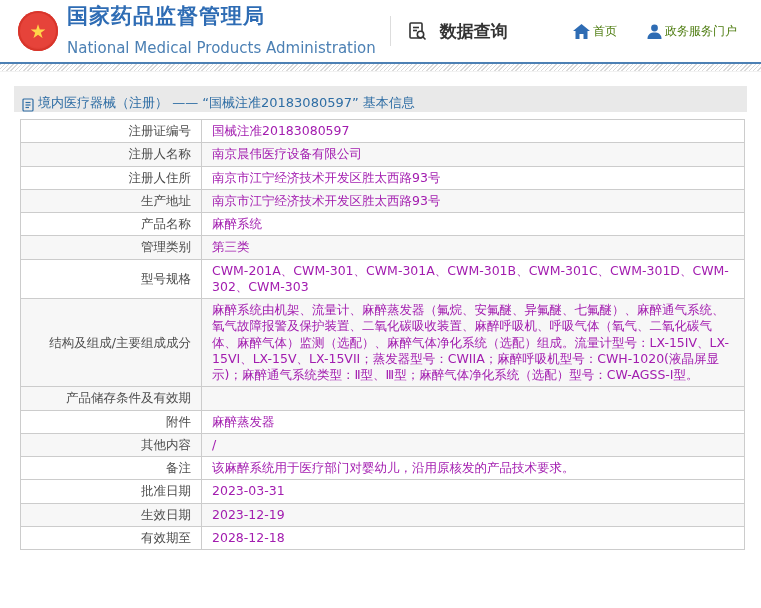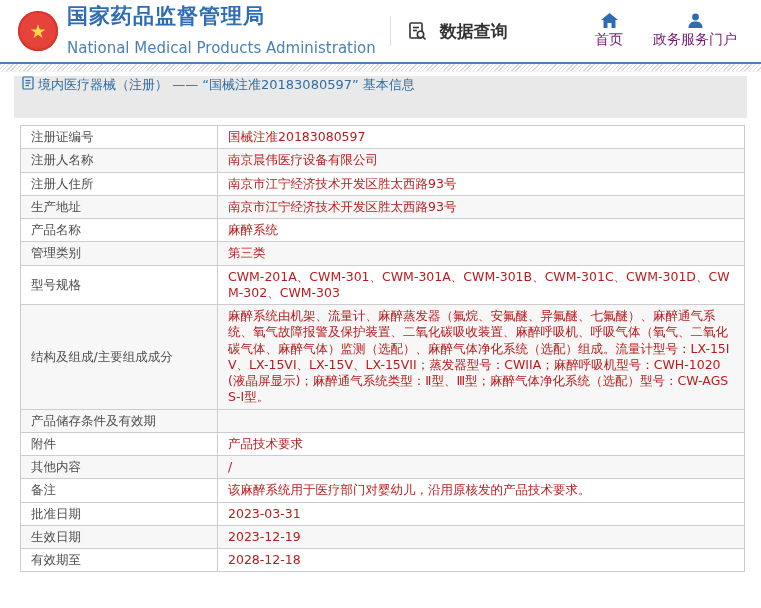--- a/index.html
+++ b/index.html
@@ -9,35 +9,35 @@
   .header { height:64px; display:flex; align-items:center; padding:0 14px 0 18px; background:#fff; border-bottom:2px solid #4c80b4; }
   .brand { display:flex; align-items:center; cursor:pointer; }
   .emblem { width:40px; height:40px; border-radius:50%; background:radial-gradient(circle at 50% 45%, #e6433a 0 60%, #c4281e 100%); display:flex; align-items:center; justify-content:center; color:#ffd54a; font-size:19px; line-height:1; flex:0 0 auto; box-shadow:inset 0 0 0 2px #d8352b; }
   .brand-text { margin-left:9px; }
   .brand-cn { font-size:21px; font-weight:bold; color:#2e6cb4; letter-spacing:1px; line-height:1.1; }
   .brand-en { font-size:15px; color:#4c80b4; margin-top:11px; }
   .v-sep { width:1px; height:30px; background:#ddd; margin:0 16px 0 14px; }
   .data-query { display:flex; align-items:center; gap:12px; font-size:17px; font-weight:600; color:#333; cursor:pointer; }
   .dq-icon svg { display:block; }
   .header-nav { margin-left:auto; display:flex; gap:30px; padding-right:10px; }
-  .nav-item { display:flex; flex-direction:column; align-items:center; gap:3px; font-size:14px; color:#701a75; cursor:pointer; text-decoration:none; }
+  .nav-item { display:flex; flex-direction:row; align-items:center; gap:3px; font-size:12px; color:#4d7c0f; cursor:pointer; text-decoration:none; }
   .nav-item svg { display:block; }
 
   
   .hatch-band { height:8px; background:repeating-linear-gradient(135deg,#d9d9d9 0 1px,transparent 1px 3px); border-bottom:1px solid #f2f2f2; }
 
   
-  .breadcrumb { margin:4px 14px 7px 14px; height:42px; background:#e9e9e9; display:flex; align-items:flex-start; padding:0 8px; color:#2e6da4; font-size:13px; }
+  .breadcrumb { margin:14px 14px 7px 14px; height:26px; background:#e9e9e9; display:flex; align-items:flex-end; padding:0 8px; color:#2e6da4; font-size:13px; }
   .bc-icon { margin-right:4px; display:flex; }
 
   
   .info-table { margin:0 16px 0 20px; width:725px; border-collapse:collapse; table-layout:fixed; font-size:12.5px; }
   .info-table td { border:1px solid #ccc; padding:3px 10px; line-height:1.3; vertical-align:middle; word-break:break-all; }
-  .label-cell { width:197px; text-align:left; color:#4d4d4d; }
-  .value-cell { text-align:left; color:#b91c1c; }
+  .label-cell { width:181px; text-align:right; color:#4d4d4d; }
+  .value-cell { text-align:left; color:#a21caf; }
   tr.alt { background:#f7f7f7; }
 </style>
 </head>
 <body>
 
 <div class="header">
   <div class="brand">
     <div class="emblem">
         <span>★</span>
       </div>
@@ -126,21 +126,21 @@
       <tr class="alt">
         <td class="label-cell">结构及组成/主要组成成分</td>
         <td class="value-cell">麻醉系统由机架、流量计、麻醉蒸发器（氟烷、安氟醚、异氟醚、七氟醚）、麻醉通气系统、氧气故障报警及保护装置、二氧化碳吸收装置、麻醉呼吸机、呼吸气体（氧气、二氧化碳气体、麻醉气体）监测（选配）、麻醉气体净化系统（选配）组成。流量计型号：LX-15IV、LX-15VI、LX-15V、LX-15VII；蒸发器型号：CWIIA；麻醉呼吸机型号：CWH-1020(液晶屏显示)；麻醉通气系统类型：Ⅱ型、Ⅲ型；麻醉气体净化系统（选配）型号：CW-AGSS-I型。</td>
       </tr>
       <tr class="alt">
         <td class="label-cell">产品储存条件及有效期</td>
         <td class="value-cell"></td>
       </tr>
       <tr>
         <td class="label-cell">附件</td>
-        <td class="value-cell">产品技术要求</td>
+        <td class="value-cell">麻醉蒸发器</td>
       </tr>
       <tr class="alt">
         <td class="label-cell">其他内容</td>
         <td class="value-cell">/</td>
       </tr>
       <tr>
         <td class="label-cell">备注</td>
         <td class="value-cell">该麻醉系统用于医疗部门对婴幼儿，沿用原核发的产品技术要求。</td>
       </tr>
       <tr>

